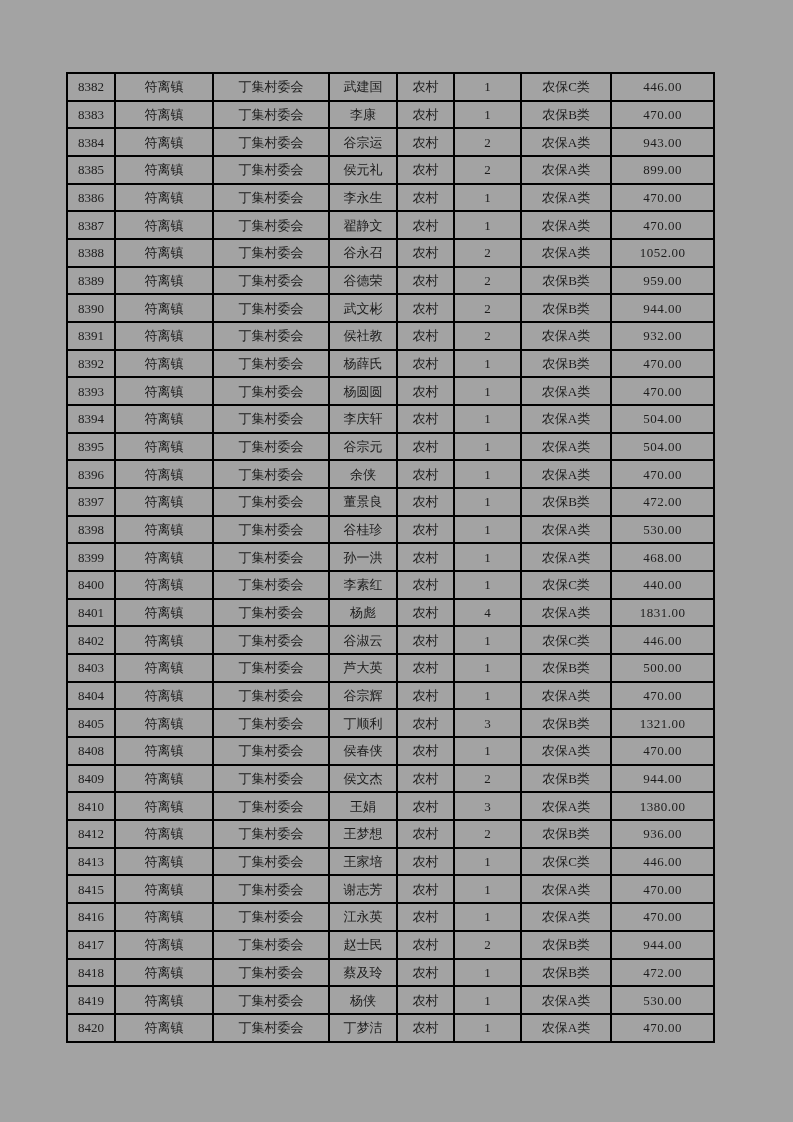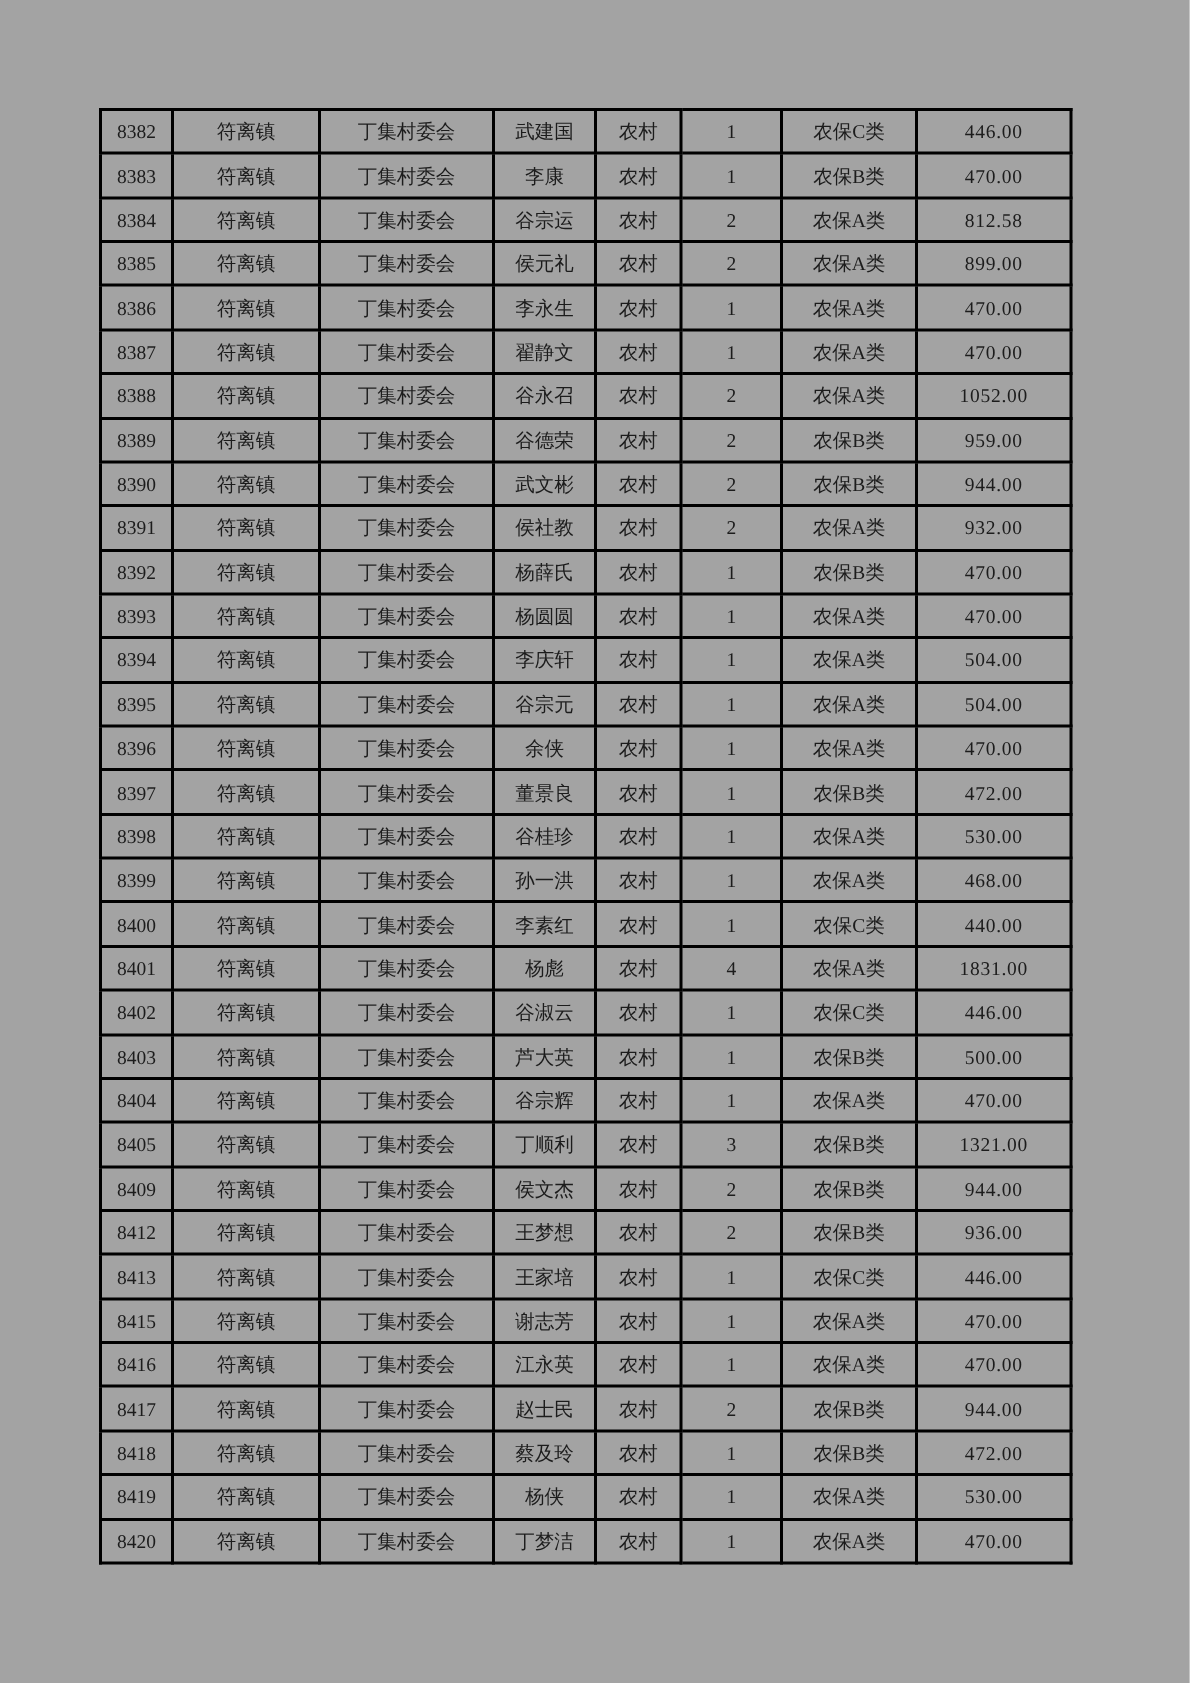--- a/index.html
+++ b/index.html
@@ -89,21 +89,21 @@
           <td class="amount">470.00</td>
         </tr>
         <tr>
           <td>8384</td>
           <td>符离镇</td>
           <td>丁集村委会</td>
           <td>谷宗运</td>
           <td>农村</td>
           <td>2</td>
           <td>农保A类</td>
-          <td class="amount">812.58</td>
+          <td class="amount">943.00</td>
         </tr>
         <tr>
           <td>8385</td>
           <td>符离镇</td>
           <td>丁集村委会</td>
           <td>侯元礼</td>
           <td>农村</td>
           <td>2</td>
           <td>农保A类</td>
           <td class="amount">899.00</td>
@@ -302,28 +302,48 @@
           <td>8405</td>
           <td>符离镇</td>
           <td>丁集村委会</td>
           <td>丁顺利</td>
           <td>农村</td>
           <td>3</td>
           <td>农保B类</td>
           <td class="amount">1321.00</td>
         </tr>
         <tr>
+          <td>8408</td>
+          <td>符离镇</td>
+          <td>丁集村委会</td>
+          <td>侯春侠</td>
+          <td>农村</td>
+          <td>1</td>
+          <td>农保A类</td>
+          <td class="amount">470.00</td>
+        </tr>
+        <tr>
           <td>8409</td>
           <td>符离镇</td>
           <td>丁集村委会</td>
           <td>侯文杰</td>
           <td>农村</td>
           <td>2</td>
           <td>农保B类</td>
           <td class="amount">944.00</td>
+        </tr>
+        <tr>
+          <td>8410</td>
+          <td>符离镇</td>
+          <td>丁集村委会</td>
+          <td>王娟</td>
+          <td>农村</td>
+          <td>3</td>
+          <td>农保A类</td>
+          <td class="amount">1380.00</td>
         </tr>
         <tr>
           <td>8412</td>
           <td>符离镇</td>
           <td>丁集村委会</td>
           <td>王梦想</td>
           <td>农村</td>
           <td>2</td>
           <td>农保B类</td>
           <td class="amount">936.00</td>

